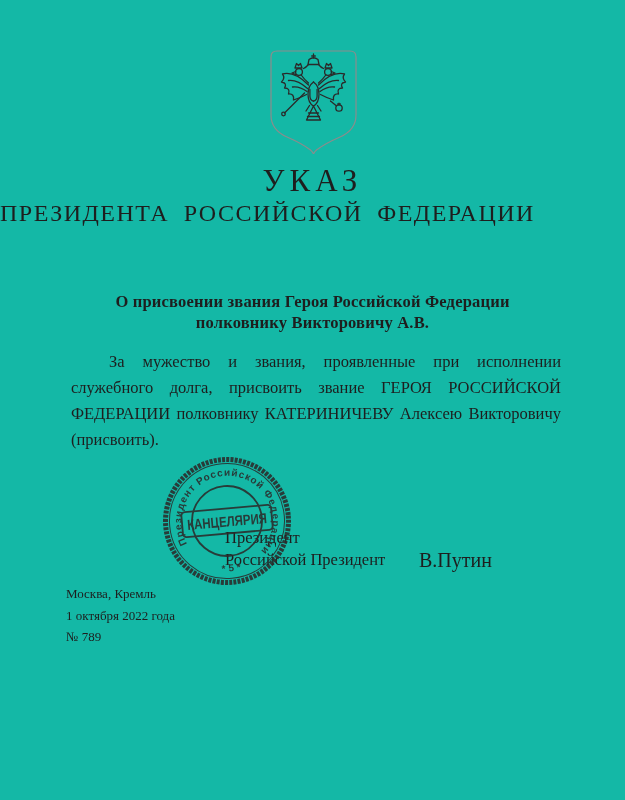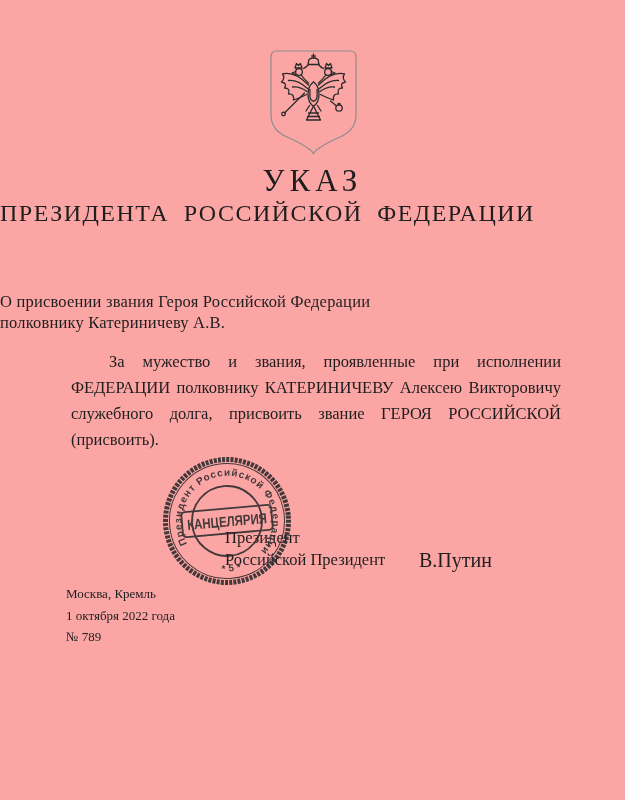--- a/index.html
+++ b/index.html
@@ -1,38 +1,38 @@
 <!DOCTYPE html>
 <html lang="ru"><head>
 <meta charset="utf-8">
 <style>
   html,body{margin:0;padding:0;background:#e8e8e8;}
   .page{
     position:relative;
     width:625px;height:800px;
     margin:0 auto;
-    background:#fca5a5;
+    background:#14b8a6;
     font-family:"Liberation Serif", serif;
     color:#1e1e1e;
     overflow:hidden;
   }
   
   .crest{position:absolute;left:269px;top:49px;width:89px;height:105px;}
   
   .title{
     position:absolute;left:0;top:163px;width:100%;
     text-align:center;font-size:31px;letter-spacing:5px;font-weight:normal;
   }
   .subtitle{
     position:absolute;left:0;top:200px;width:100%;
     text-align:left;font-size:24px;letter-spacing:1.5px;word-spacing:7px;font-weight:normal;
   }
   .doc-heading{
     position:absolute;left:0;top:291px;width:100%;
-    text-align:left;font-weight:normal;font-size:16.5px;line-height:21px;letter-spacing:.2px;
+    text-align:center;font-weight:bold;font-size:16.5px;line-height:21px;letter-spacing:.2px;
   }
   
   .body-text{
     position:absolute;left:71px;top:349px;width:490px;
     font-size:16.5px;line-height:26px;
   }
   .jline{text-align:justify;text-align-last:justify;}
   .jline-first{padding-left:38px;}
   .plainline{text-align:left;}
   
@@ -84,27 +84,27 @@
       <path d="M25.5,42.2 V44 M24.2,43 H26.8"></path>
       <path d="M17,40 L22.5,44.5"></path>
     </g>
   </svg>
 
   <div class="title">УКАЗ</div>
   <div class="subtitle">ПРЕЗИДЕНТА РОССИЙСКОЙ ФЕДЕРАЦИИ</div>
 
   <div class="doc-heading">
     <div>О присвоении звания Героя Российской Федерации</div>
-    <div>полковнику Катериничеву А.В.</div>
+    <div>полковнику Викторовичу А.В.</div>
   </div>
 
   <div class="body-text">
     <div class="jline jline-first">За мужество и звания, проявленные при исполнении</div>
+    <div class="jline">служебного долга, присвоить звание ГЕРОЯ РОССИЙСКОЙ</div>
     <div class="jline">ФЕДЕРАЦИИ полковнику КАТЕРИНИЧЕВУ Алексею Викторовичу</div>
-    <div class="jline">служебного долга, присвоить звание ГЕРОЯ РОССИЙСКОЙ</div>
     <div class="plainline">(присвоить).</div>
   </div>
 
   <div class="sign-block">
     <div>Президент</div>
     <div>Российской Президент</div>
   </div>
   <div class="sign-name">В.Путин</div>
 
   <svg class="stamp" viewBox="-75 -75 150 150" aria-hidden="true">

